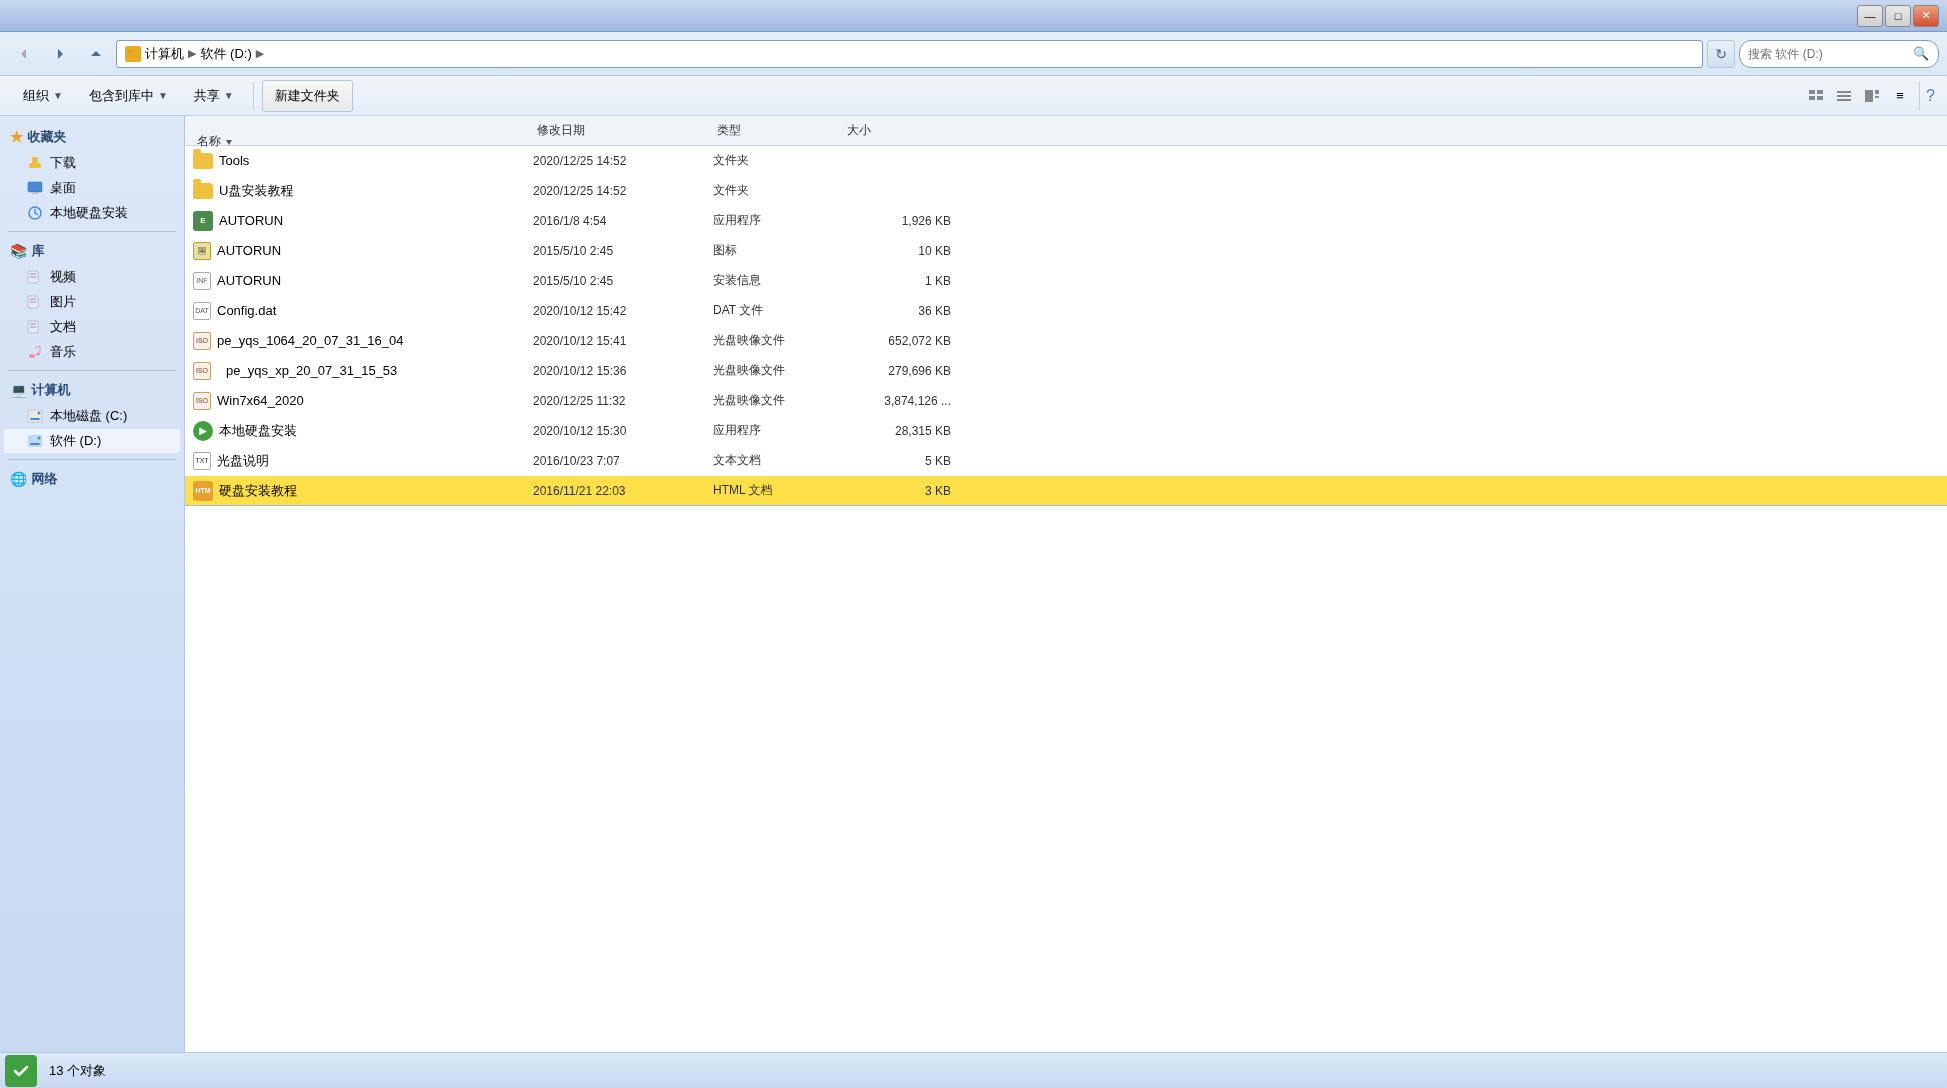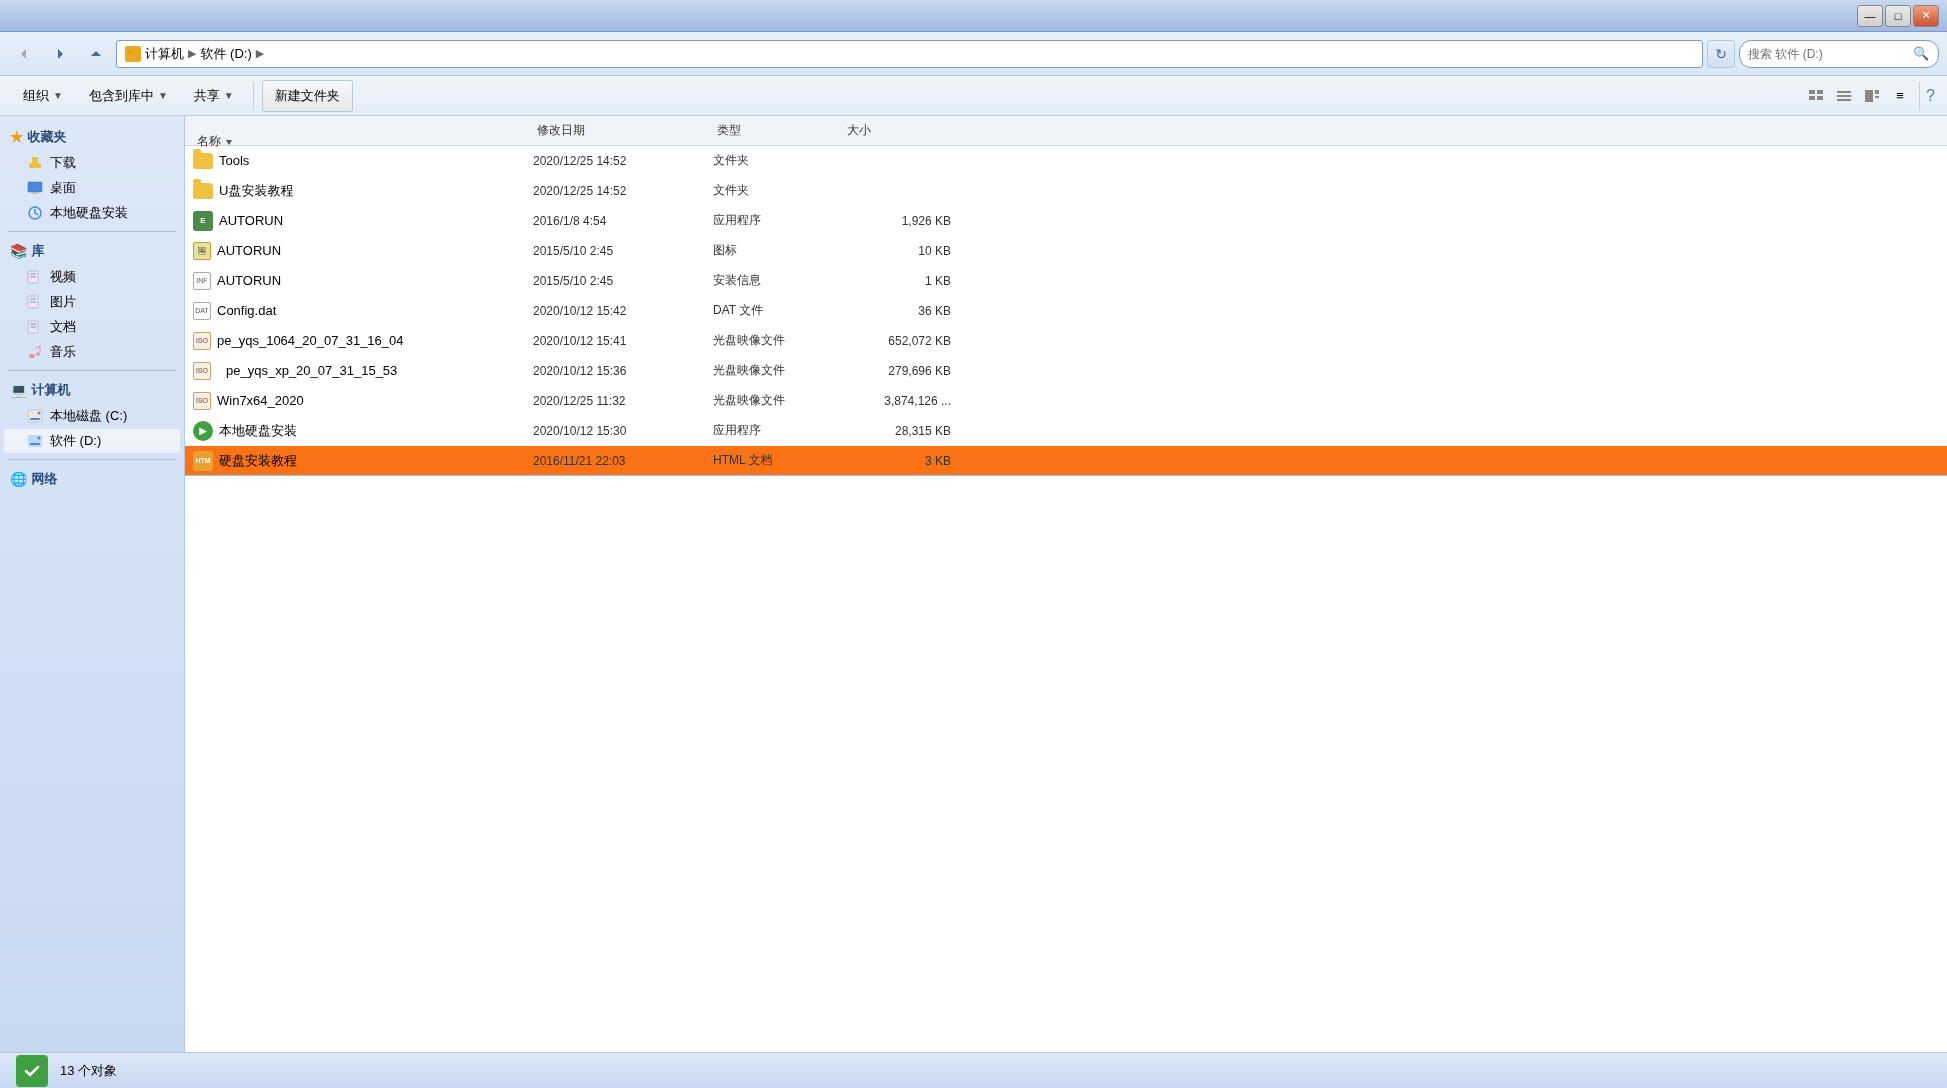--- a/index.html
+++ b/index.html
@@ -293,21 +293,21 @@
 
     .file-row {
       display: flex;
       align-items: center;
       height: 30px;
       padding: 12px 8px;
       cursor: pointer;
       border-bottom: 1px solid transparent;
     }
     .file-row.selected {
-      background: #f97316;
+      background: #fde047;
       border-bottom: 1px solid #a0c0e8;
     }
     .file-row .file-name {
       width: 340px;
       display: flex;
       align-items: center;
       gap: 6px;
       font-size: 13px;
     }
     .file-row .file-date {
@@ -328,21 +328,21 @@
       padding-right: 12px;
     }
 
     
     .status-bar {
       height: 36px;
       background: linear-gradient(to bottom, #dce8f8, #c8d8f0);
       border-top: 1px solid #b0c8e0;
       display: flex;
       align-items: center;
-      padding: 0 16px;
+      padding: 0 5px;
       gap: 12px;
     }
     .status-icon {
       width: 32px;
       height: 32px;
       background: #40a040;
       border-radius: 4px;
       display: flex;
       align-items: center;
       justify-content: center;
@@ -686,20 +686,29 @@
     </div>
         <div class="file-row">
       <div class="file-name">
         <span style="display:inline-flex;width:20px;height:20px;background:#40a040;border-radius:10px;align-items:center;justify-content:center;font-size:10px;color:white;">▶</span>
         <span style="font-size:13px;">本地硬盘安装</span>
       </div>
       <div class="file-date">2020/10/12 15:30</div>
       <div class="file-type">应用程序</div>
       <div class="file-size">28,315 KB</div>
     </div>
+        <div class="file-row">
+      <div class="file-name">
+        <span style="display:inline-flex;width:18px;height:18px;background:white;border:1px solid #aaa;border-radius:2px;align-items:center;justify-content:center;font-size:7px;color:#333;">TXT</span>
+        <span style="font-size:13px;">光盘说明</span>
+      </div>
+      <div class="file-date">2016/10/23 7:07</div>
+      <div class="file-type">文本文档</div>
+      <div class="file-size">5 KB</div>
+    </div>
         <div class="file-row selected">
       <div class="file-name">
         <span style="display:inline-flex;width:20px;height:20px;background:#e8a030;border-radius:3px;align-items:center;justify-content:center;font-size:7px;color:white;font-weight:bold;">HTM</span>
         <span style="font-size:13px;">硬盘安装教程</span>
       </div>
       <div class="file-date">2016/11/21 22:03</div>
       <div class="file-type">HTML 文档</div>
       <div class="file-size">3 KB</div>
     </div>
       </div>

